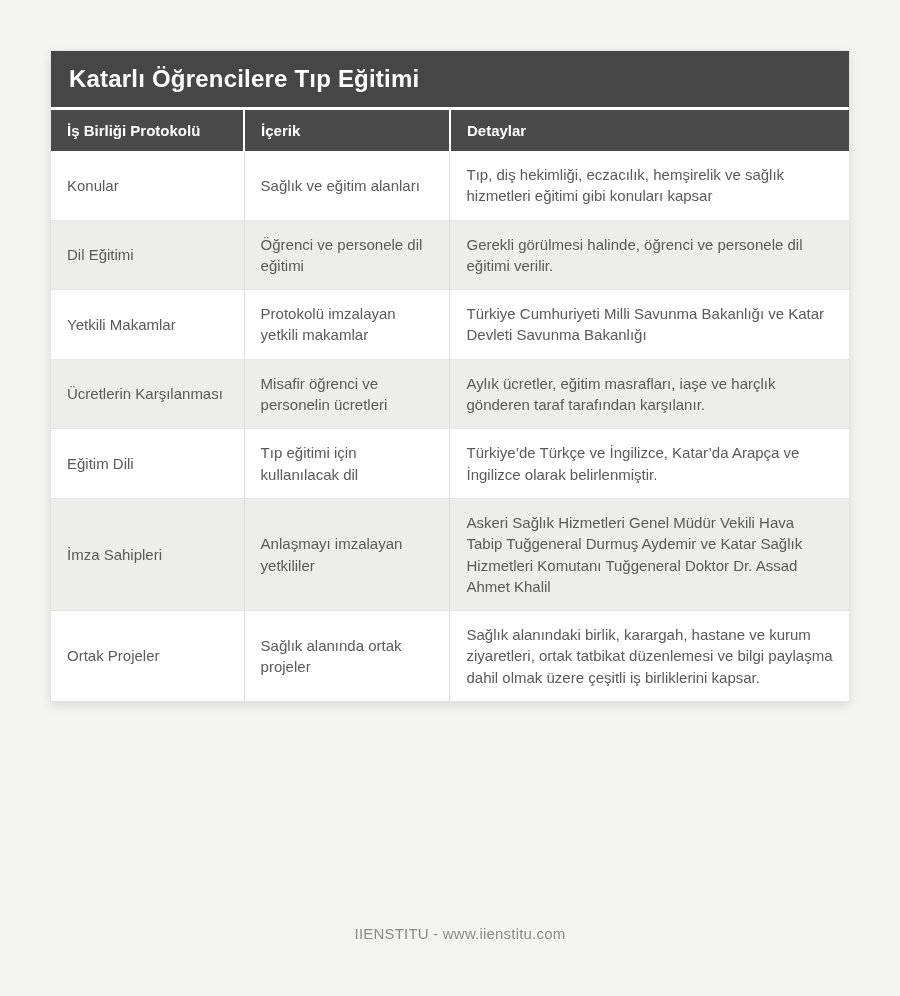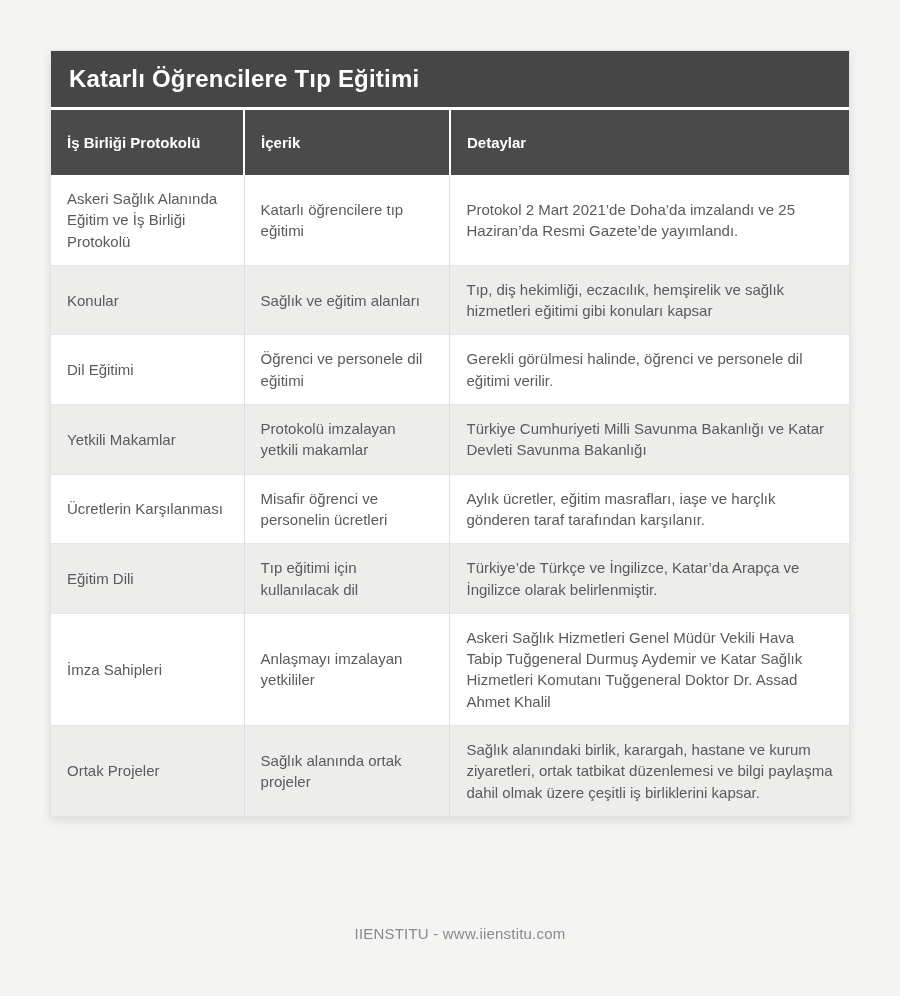--- a/index.html
+++ b/index.html
@@ -45,21 +45,21 @@
   }
   col.col-1 { width: 24.2%; }
   col.col-2 { width: 25.8%; }
   col.col-3 { width: 50.0%; }
   thead th {
     background: #4a4a4a;
     color: #ffffff;
     font-size: 15px;
     font-weight: 700;
     text-align: left;
-    padding: 24px 16px;
+    padding: 12px 16px;
     border-right: 2px solid #ffffff;
   }
   thead th:last-child { border-right: none; }
   tbody td {
     font-size: 15px;
     color: #5a5a5a;
     line-height: 1.42;
     padding: 13px 16px;
     vertical-align: middle;
     border-right: 1px solid #dedede;
@@ -94,25 +94,20 @@
         <col class="col-3">
       </colgroup>
       <thead>
         <tr>
           <th>İş Birliği Protokolü</th>
           <th>İçerik</th>
           <th>Detaylar</th>
         </tr>
       </thead>
       <tbody>
-  <tr>
-    <td class="cell-protocol">Askeri Sağlık Alanında Eğitim ve İş Birliği Protokolü</td>
-    <td class="cell-content">Katarlı öğrencilere tıp eğitimi</td>
-    <td class="cell-details">Protokol 2 Mart 2021’de Doha’da imzalandı ve 25 Haziran’da Resmi Gazete’de yayımlandı.</td>
-  </tr>
 
 
   <tr>
     <td class="cell-protocol">Konular</td>
     <td class="cell-content">Sağlık ve eğitim alanları</td>
     <td class="cell-details">Tıp, diş hekimliği, eczacılık, hemşirelik ve sağlık hizmetleri eğitimi gibi konuları kapsar</td>
   </tr>
 
   <tr>
     <td class="cell-protocol">Dil Eğitimi</td>

